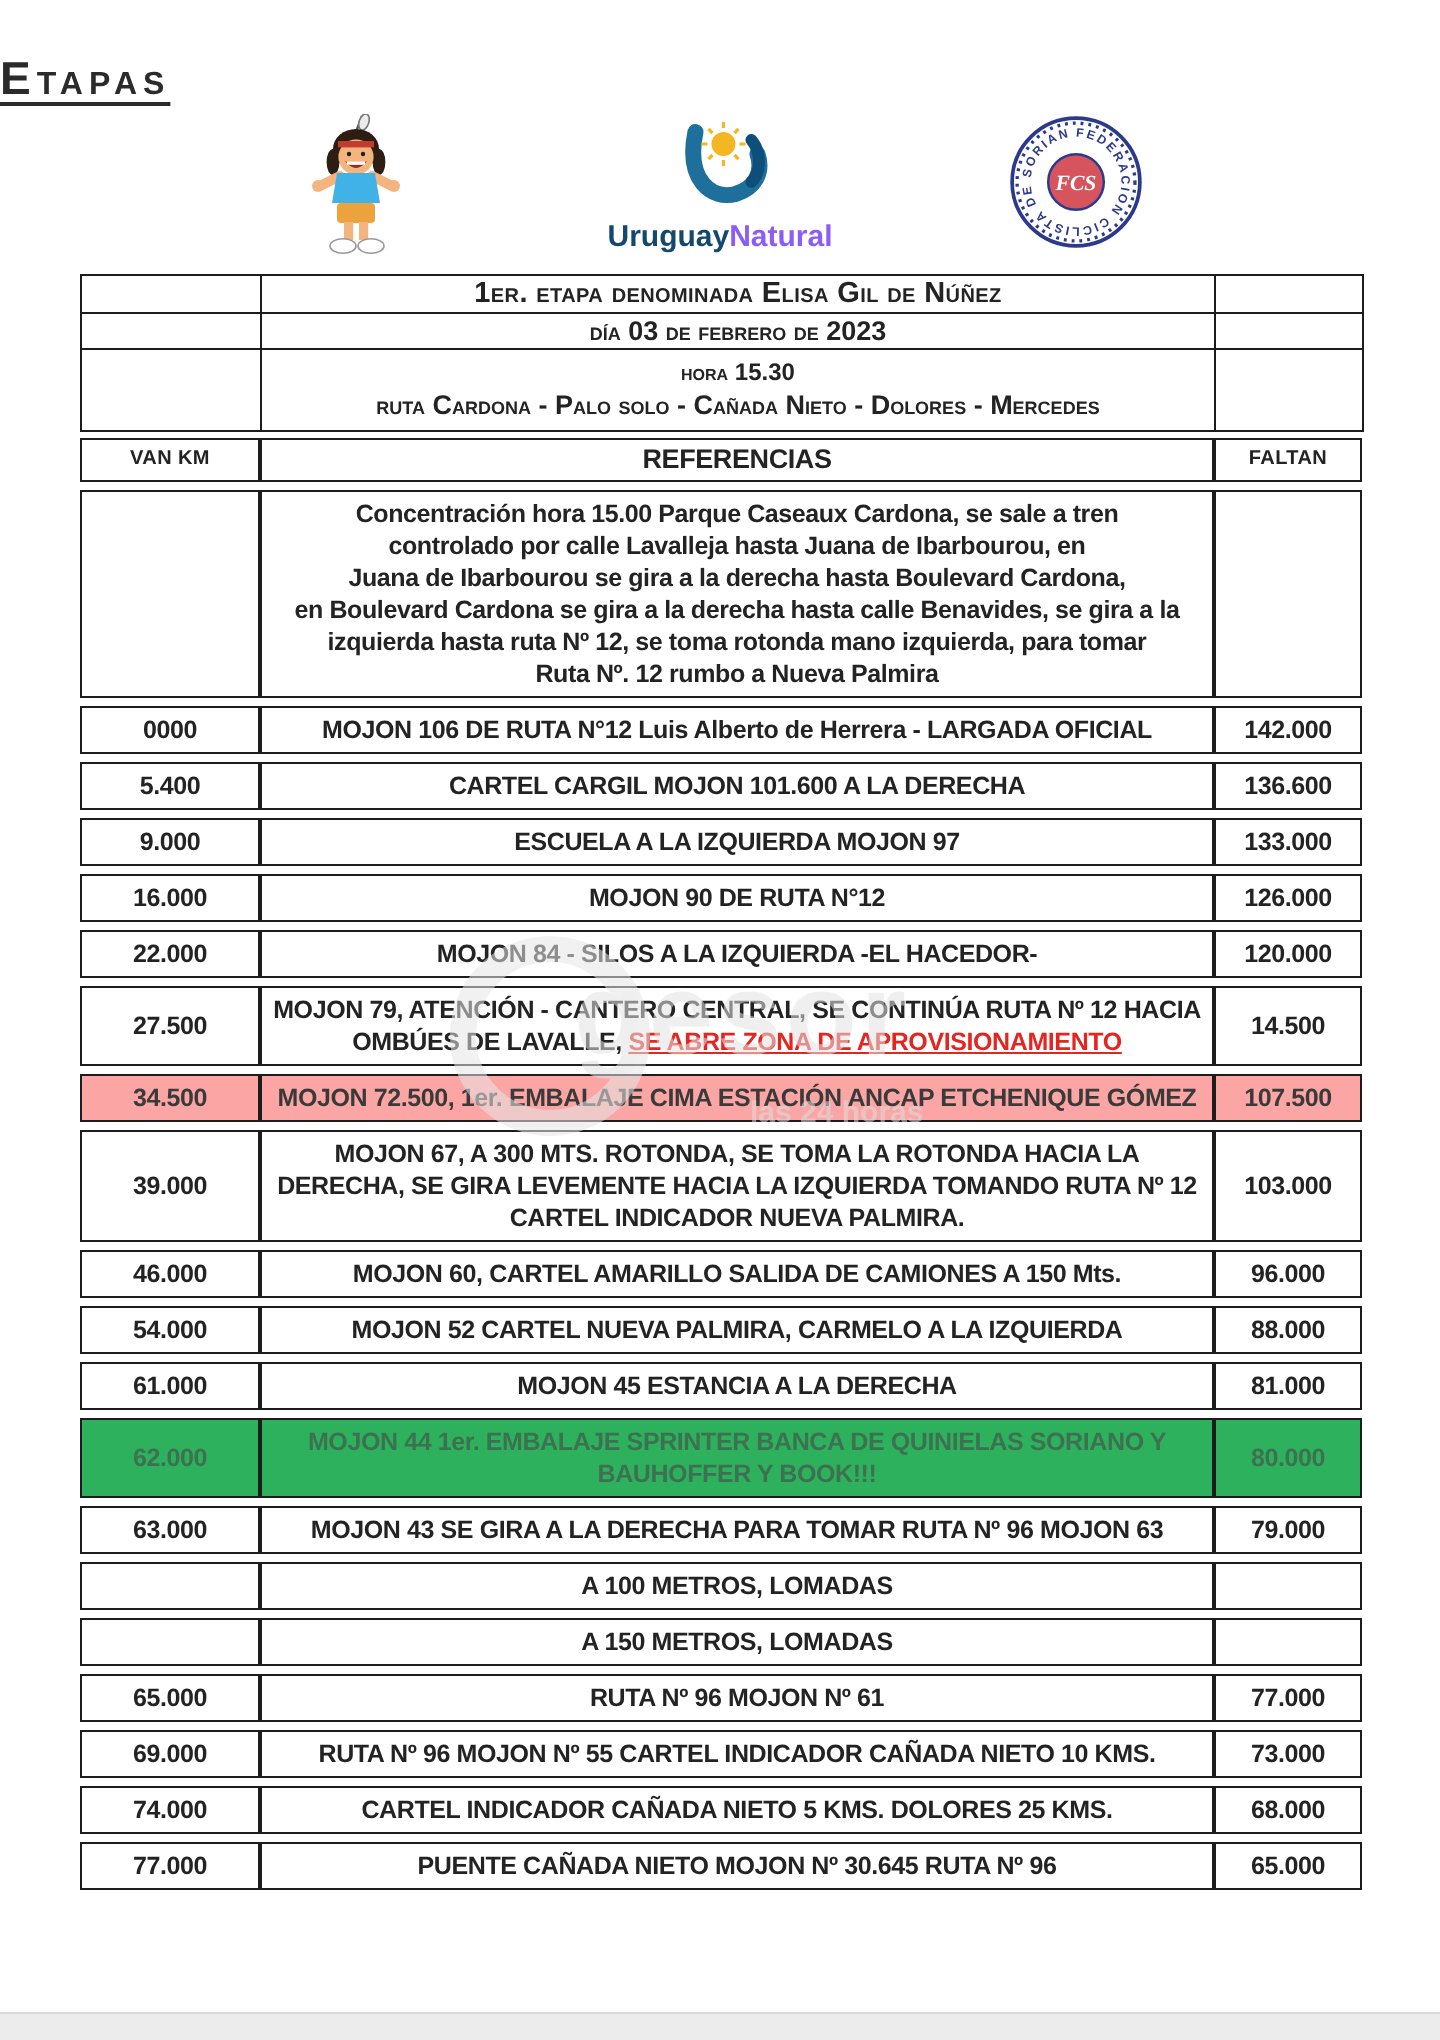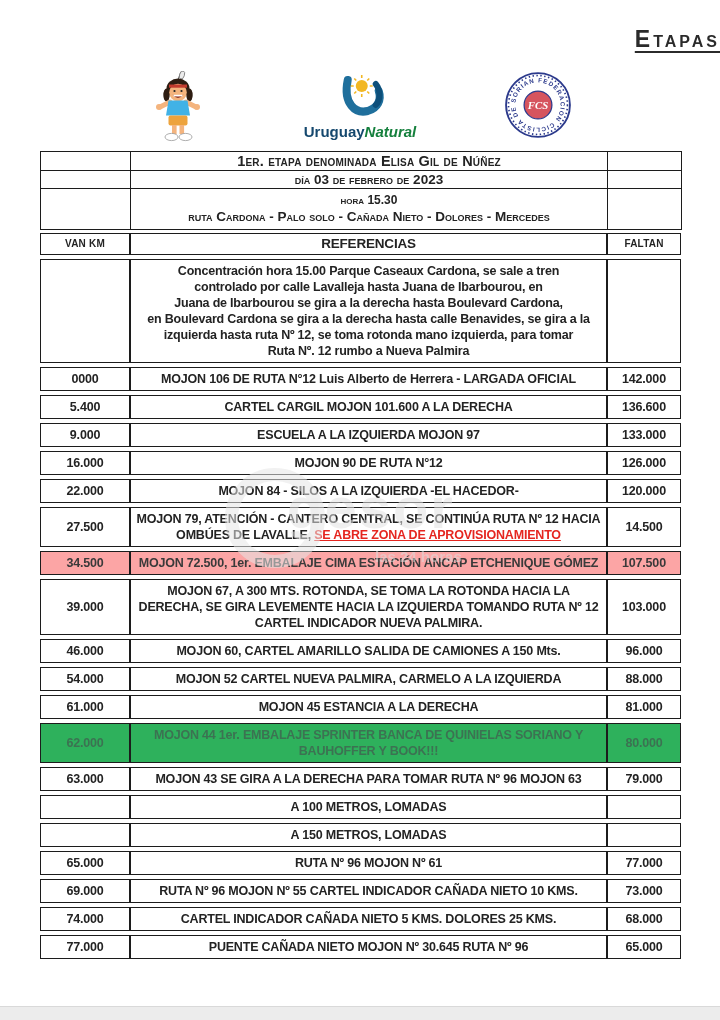--- a/index.html
+++ b/index.html
@@ -1,27 +1,27 @@
 <!DOCTYPE html>
 <html><head>
 <meta charset="utf-8">
 <style>
   html,body{margin:0;padding:0;background:#fff;}
   .page{position:relative;width:720px;height:1020px;background:#ffffff;overflow:hidden;
         font-family:"Liberation Sans",sans-serif;color:#232323;}
   
-  .doc-title{margin:26px 0 18px 0;text-align:right;font-size:23px;font-weight:bold;
+  .doc-title{margin:26px 0 4px 0;text-align:left;font-size:23px;font-weight:bold;
              font-variant:small-caps;letter-spacing:3px;color:#2b2b2b;
              text-decoration:underline;text-underline-offset:4px;text-decoration-thickness:2px;}
   
   .logo-band{position:relative;height:78px;margin-bottom:2px;}
   .mascot{position:absolute;left:146px;top:0;}
   .un-logo{position:absolute;left:50%;top:2px;transform:translateX(-50%);text-align:center;}
   .un-words{font-size:15px;font-weight:bold;color:#15486e;margin-top:-2px;}
-  .un-words .nat{font-style:italic;font-weight:bold;color:#15803d;}
+  .un-words .nat{font-weight:bold;color:#8b5cf6;}
   .seal{position:absolute;left:504px;top:0;}
   
   table{border-spacing:0;margin-left:40px;table-layout:fixed;}
   col.c-van{width:90px;} col.c-ref{width:477px;} col.c-fal{width:74px;}
   .hdr-table{border-collapse:collapse;}
   .hdr-table td{border:1.6px solid #1c1c1c;text-align:center;font-weight:bold;
                 padding:1px 2px;}
   .sc{font-variant:small-caps;}
   .stage-title{font-size:14.5px;letter-spacing:.2px;}
   .stage-date{font-size:13.5px;}

